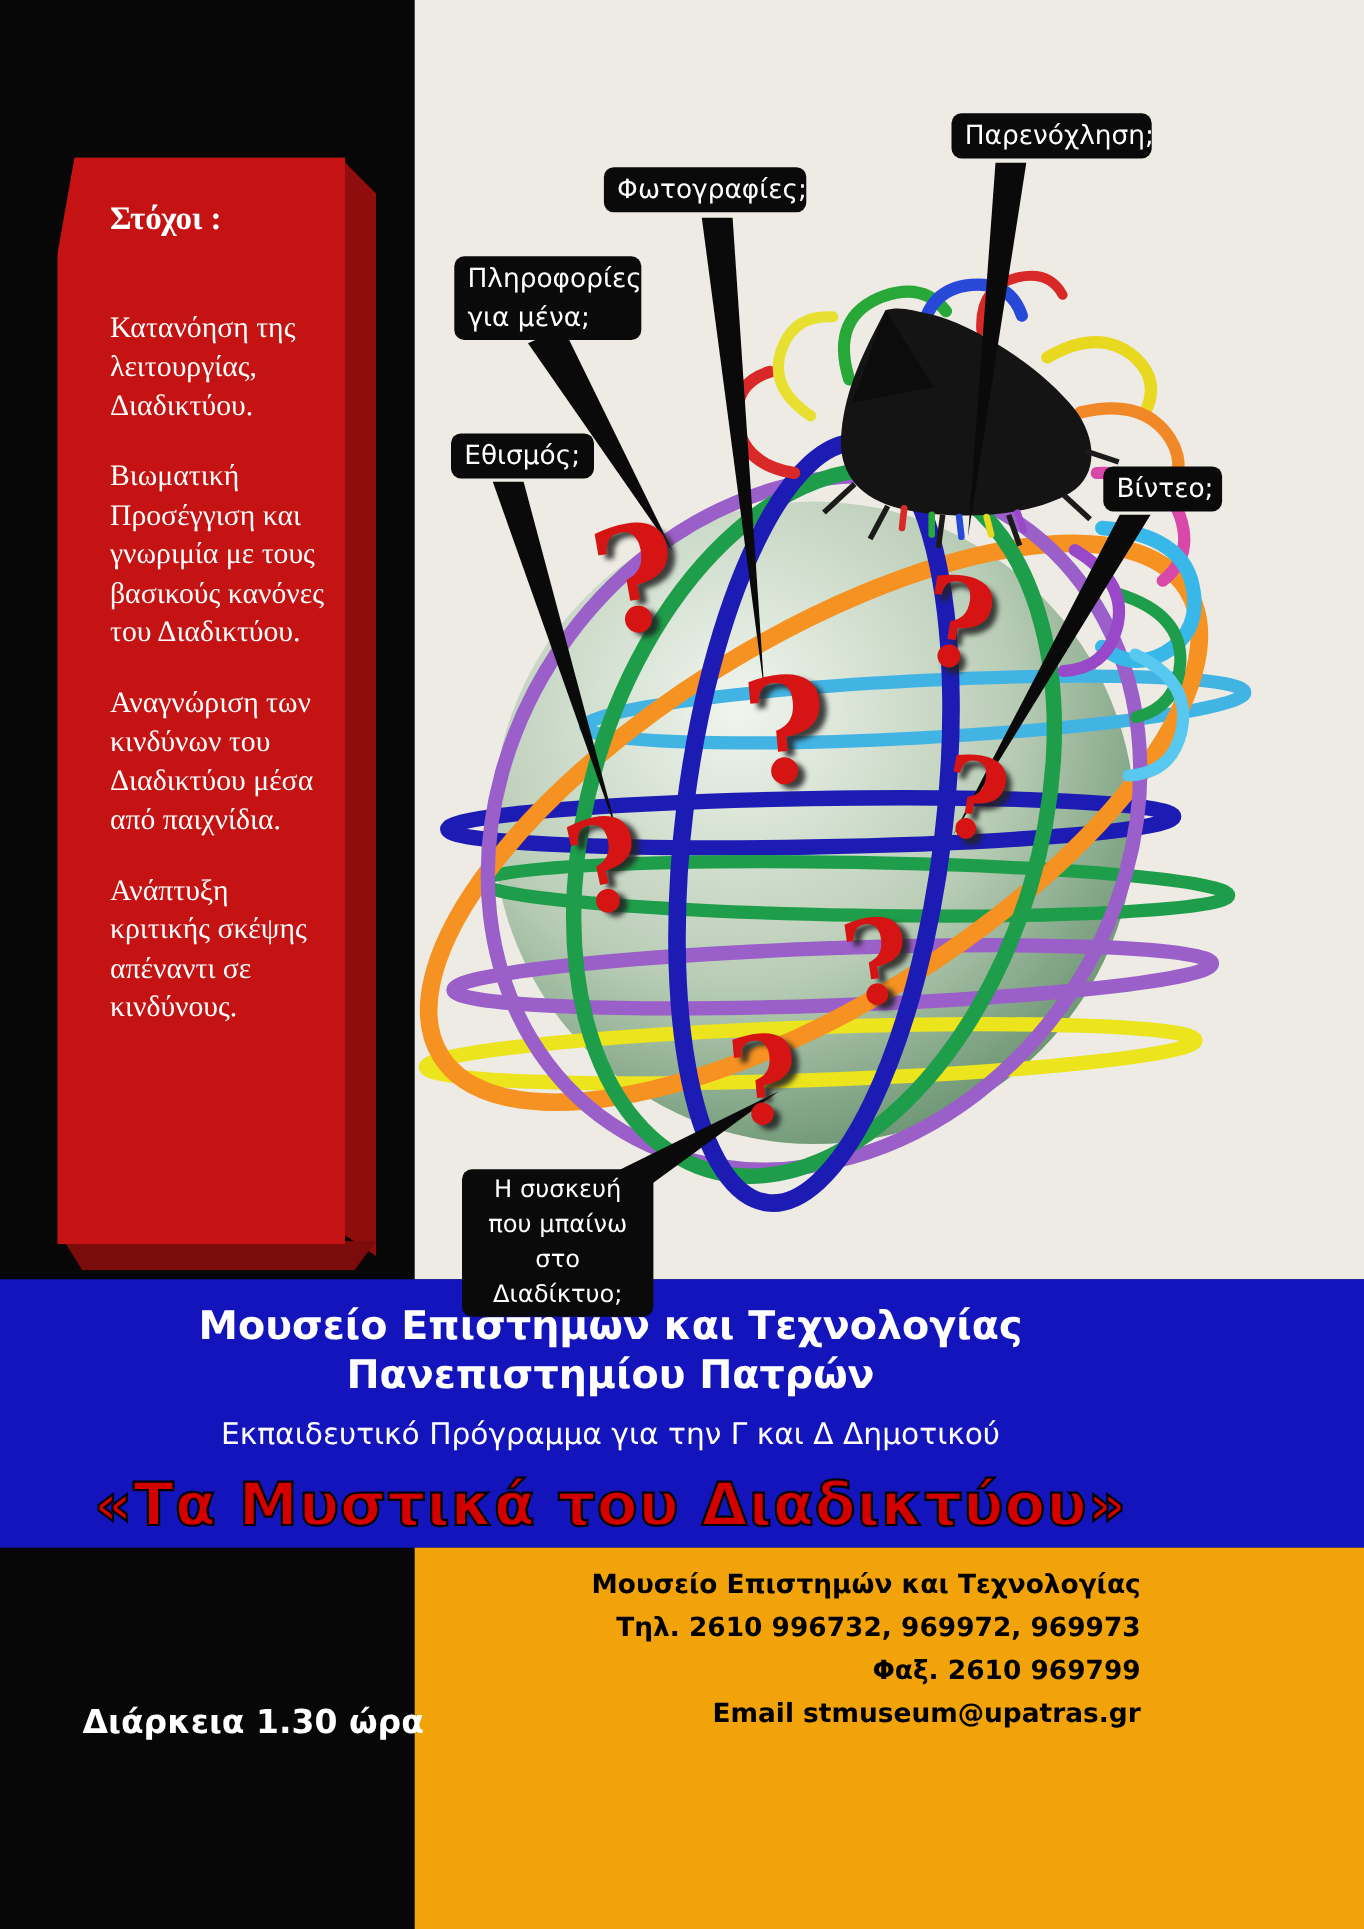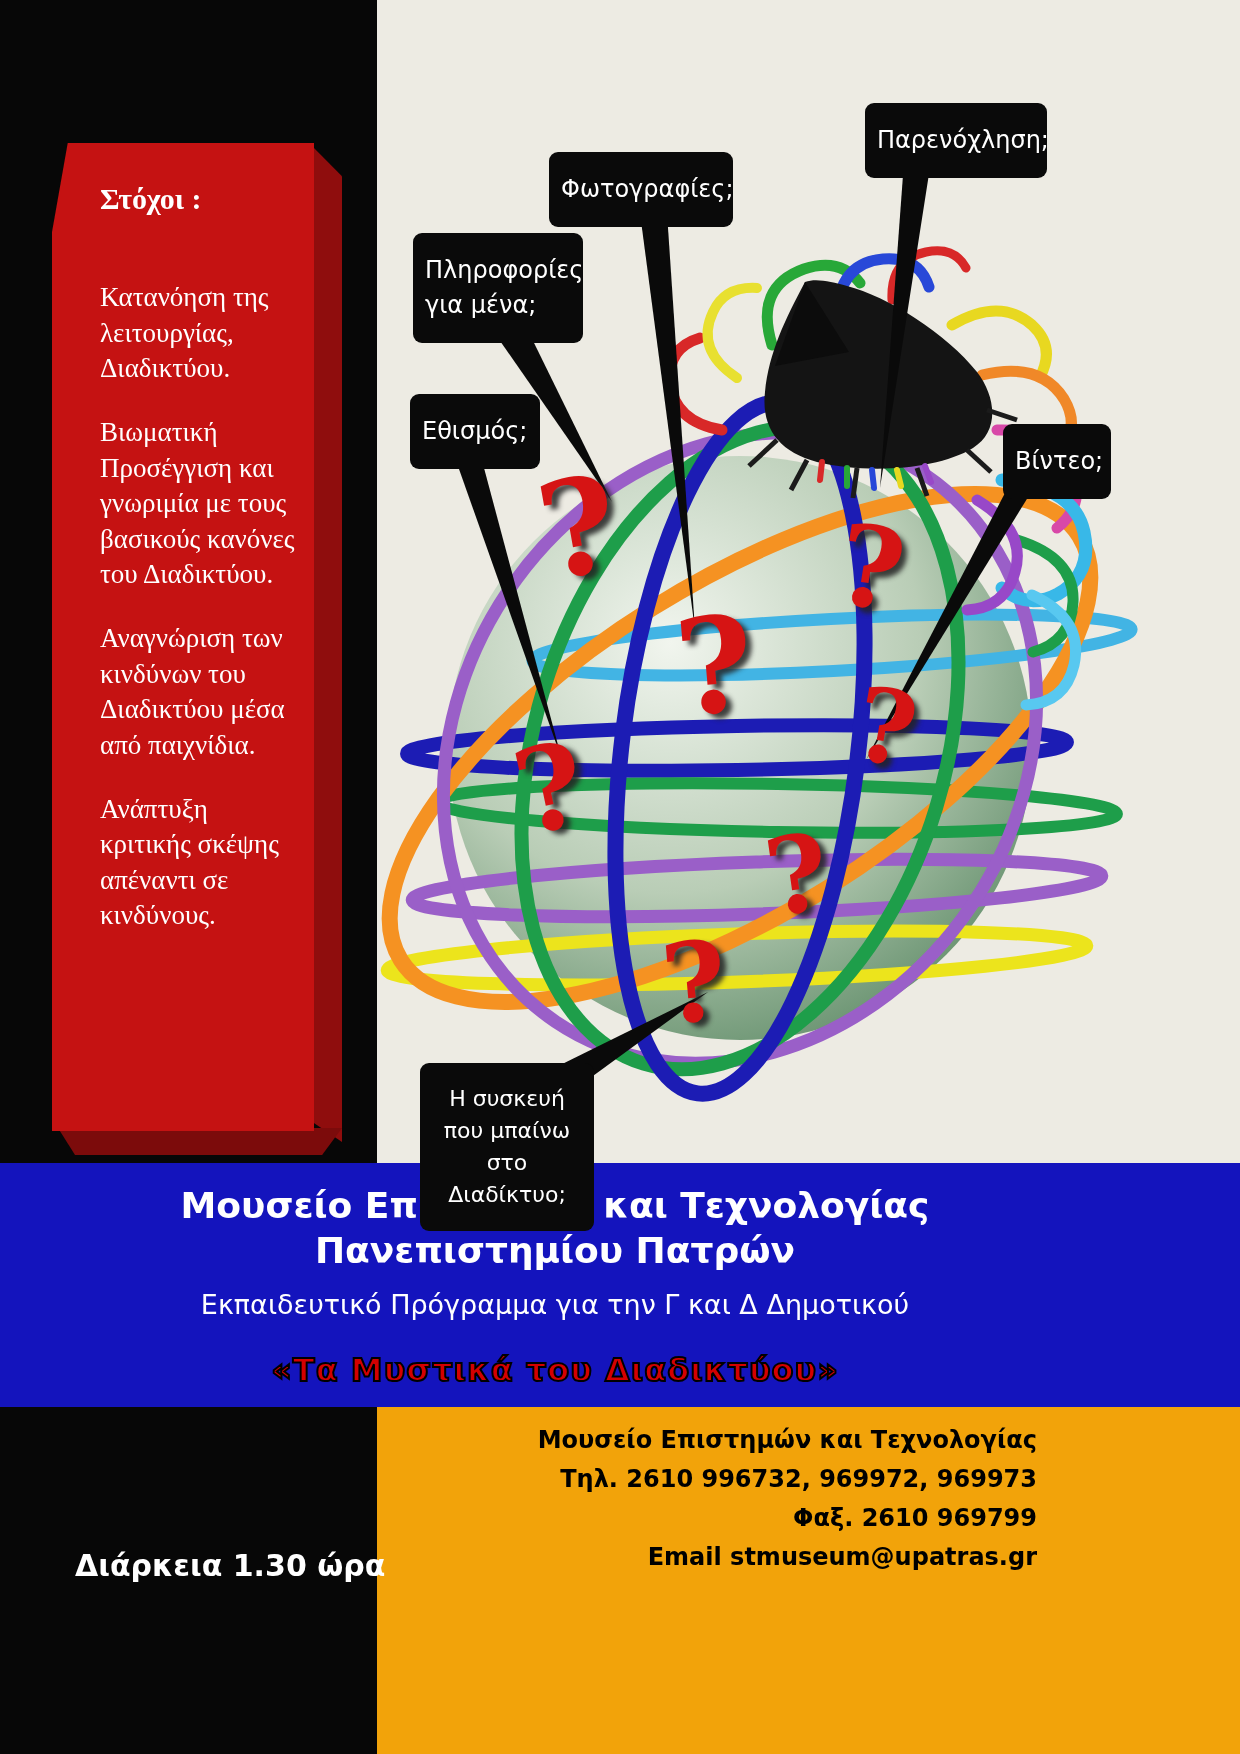--- a/index.html
+++ b/index.html
@@ -22,29 +22,29 @@
 
   
   .illus{position:absolute;left:377px;top:0;width:863px;height:1163px;z-index:1;}
 
   
   .qm{position:absolute;z-index:2;color:#d61414;font-family:"DejaVu Serif","Liberation Serif",serif;
     font-weight:bold;text-shadow:6px 5px 5px rgba(35,35,35,0.85);line-height:1;}
 
   
   .callout{position:absolute;z-index:3;background:#0a0a0a;color:#ffffff;border-radius:9px;
-    padding:20px 12px;font-size:24px;line-height:1.45;}
+    padding:3px 12px;font-size:24px;line-height:1.45;}
 
   
   .band-blue{position:absolute;left:0;top:1163px;width:1240px;height:244px;background:#1414bd;
     color:#ffffff;text-align:center;z-index:2;}
   .band-inner{padding:20px 130px 0 0;}
   .band-title{font-size:36px;font-weight:bold;line-height:1.25;}
   .band-sub{font-size:27px;margin-top:16px;}
-  .band-program{font-size:32px;font-weight:bold;color:#d40000;margin-top:31px;
+  .band-program{font-size:54px;font-weight:bold;color:#d40000;margin-top:16px;
     -webkit-text-stroke:2px #000;letter-spacing:1px;}
 
   
   .footer-orange{position:absolute;left:377px;top:1407px;width:863px;height:347px;background:#f2a30a;
     color:#000;text-align:right;z-index:2;}
   .contact{padding:14px 203px 0 0;font-weight:bold;font-size:24px;line-height:39px;}
   .duration{position:absolute;left:75px;top:1548px;color:#ffffff;font-weight:bold;font-size:30px;z-index:3;}
 </style>
 </head>
 <body>

